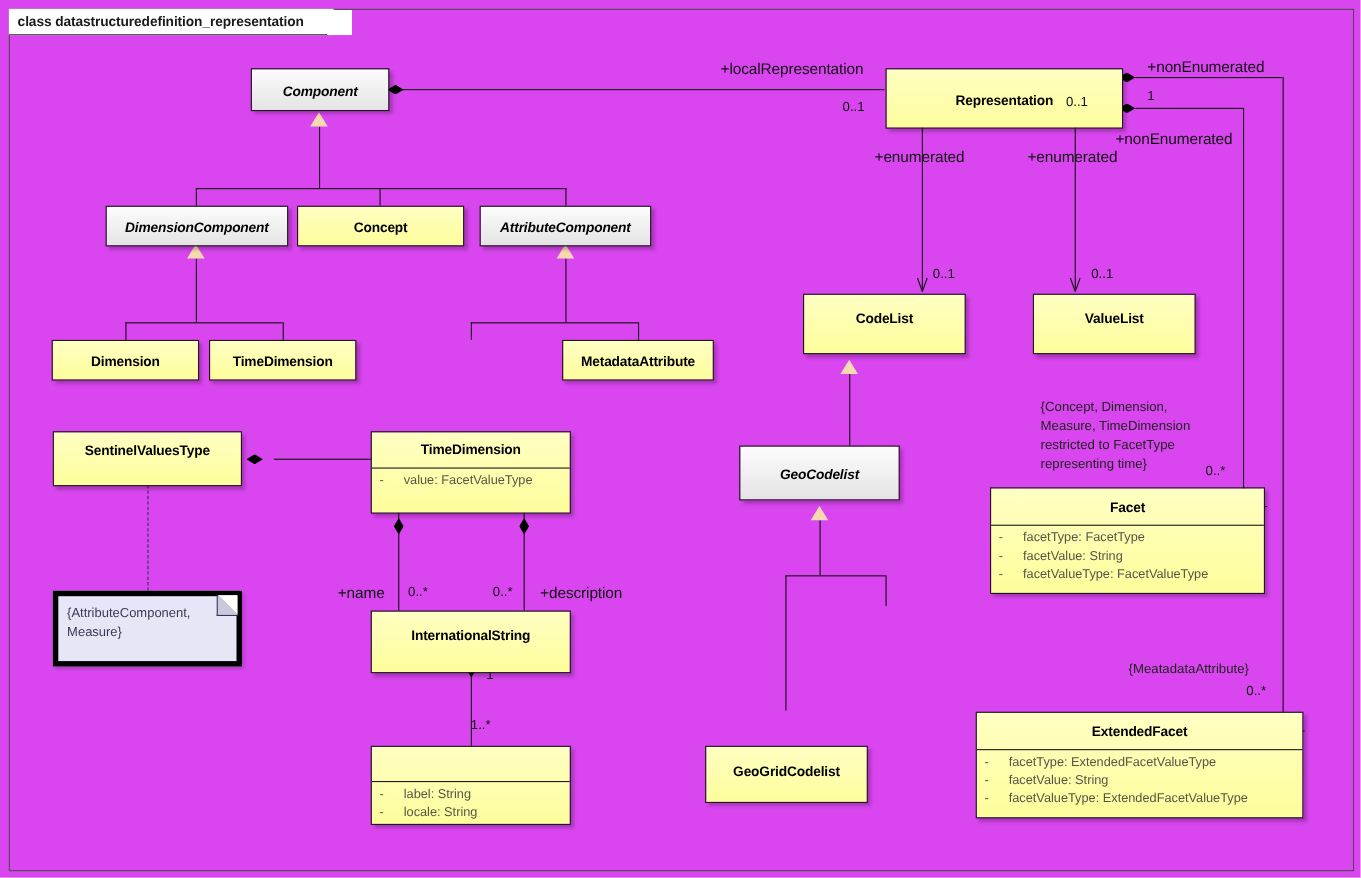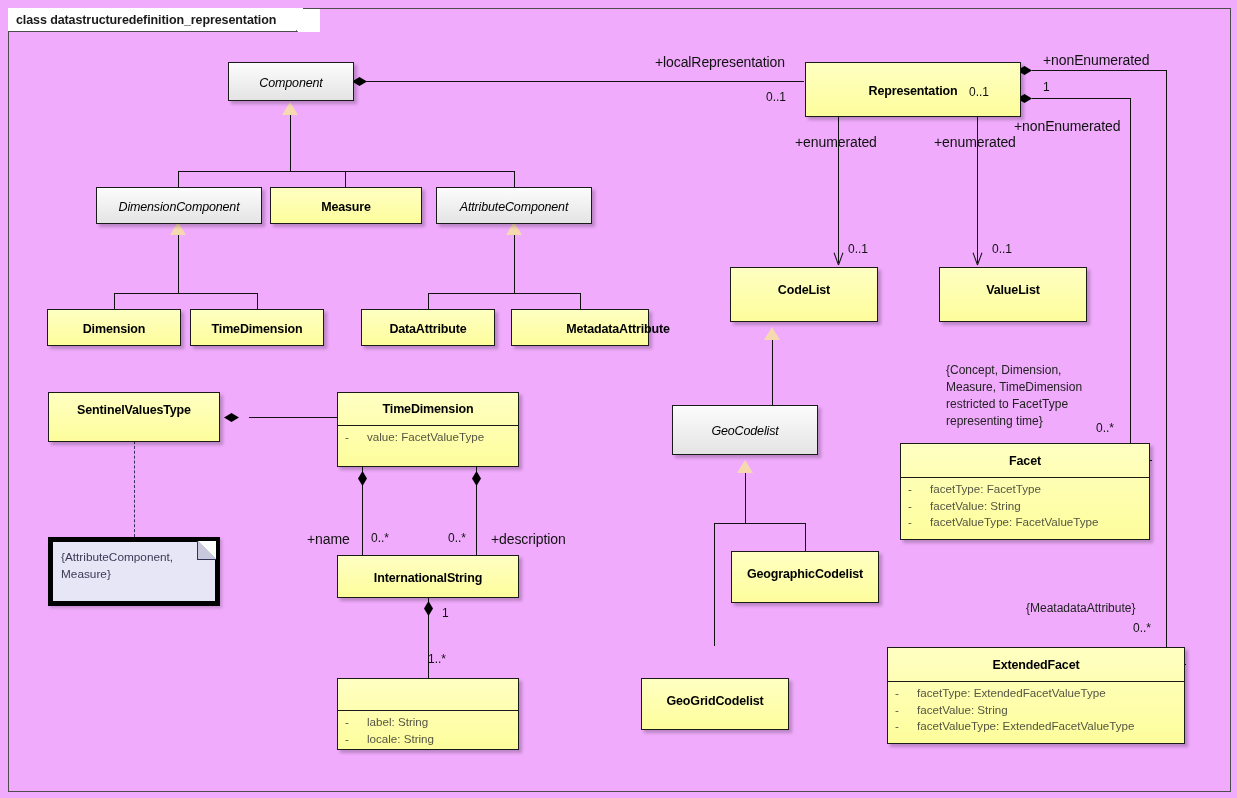--- a/index.html
+++ b/index.html
@@ -1,37 +1,37 @@
 <!DOCTYPE html>
 <html><head>
 <meta charset="utf-8">
 <title>UML Class Diagram</title>
 <style>
   html,body{margin:0;padding:0;background:#ffffff;}
   body{font-family:"Liberation Sans",sans-serif;}
-  #canvas{position:relative;width:1237px;height:798px;background:#f0abfc;overflow:hidden;}
+  #canvas{position:relative;width:1237px;height:798px;background:#d946ef;overflow:hidden;}
 
   
   .frame{position:absolute;border:1px solid #4d4d4d;background:transparent;}
   .frame-tab{position:absolute;border:1px solid #4d4d4d;border-top:none;border-left:none;
              background:#ffffff;height:24px;box-sizing:border-box;}
   .frame-tab-clip{position:absolute;background:#ffffff;}
   .frame-title{position:absolute;font-size:12.5px;font-weight:bold;color:#1a1a1a;
                letter-spacing:-0.1px;white-space:nowrap;}
 
   
   .cls{position:absolute;box-sizing:border-box;border:1px solid #1a1a1a;
        background:linear-gradient(180deg,#ffffc2 0%,#fdfd9c 100%);
        box-shadow:3px 3px 3px rgba(0,0,0,0.22);}
   .cls.abstract{background:linear-gradient(180deg,#fcfcfc 0%,#e4e4e4 100%);}
   .cls .hdr{position:relative;display:flex;align-items:center;justify-content:center;
             width:100%;box-sizing:border-box;}
   .cls .nm{font-size:12.5px;font-weight:bold;color:#000000;letter-spacing:-0.15px;
            text-align:center;white-space:nowrap;}
-  .cls.abstract .nm{font-style:italic;font-weight:normal;}
+  .cls.abstract .nm{font-style:italic;font-weight:bold;}
   .cls .sep{position:absolute;left:0;right:0;border-top:1px solid #1a1a1a;}
   .attrs{position:absolute;left:0;right:0;box-sizing:border-box;padding:4px 0 0 7px;}
   .attr{display:flex;font-size:11.6px;color:#555544;line-height:16.5px;white-space:nowrap;}
   .attr .vis{width:22px;color:#555544;}
 
   
   .note{position:absolute;box-sizing:border-box;border:5px solid #000000;
         background:#e6e6f7;box-shadow:2px 2px 3px rgba(0,0,0,0.18);}
   .note .txt{font-size:11.8px;color:#3a3a55;line-height:17px;padding:7px 8px;white-space:pre-line;}
   .note .fold{position:absolute;right:-1px;top:-1px;width:18px;height:18px;
@@ -176,21 +176,21 @@
   </div>
 
   <div class="cls abstract" style="left:96px;top:187px;width:166px;height:37px;">
     <div class="hdr" style="height:37px;">
       <span class="nm">DimensionComponent</span>
     </div>
   </div>
 
   <div class="cls" style="left:270px;top:187px;width:152px;height:37px;">
     <div class="hdr" style="height:37px;">
-      <span class="nm">Measure</span>
+      <span class="nm">Concept</span>
     </div>
   </div>
 
   <div class="cls abstract" style="left:436px;top:187px;width:156px;height:37px;">
     <div class="hdr" style="height:37px;">
       <span class="nm">AttributeComponent</span>
     </div>
   </div>
 
   <div class="cls" style="left:47px;top:309px;width:134px;height:37px;">
@@ -198,28 +198,23 @@
       <span class="nm">Dimension</span>
     </div>
   </div>
 
   <div class="cls" style="left:190px;top:309px;width:134px;height:37px;">
     <div class="hdr" style="height:37px;">
       <span class="nm">TimeDimension</span>
     </div>
   </div>
 
-  <div class="cls" style="left:361px;top:309px;width:134px;height:37px;">
-    <div class="hdr" style="height:37px;">
-      <span class="nm">DataAttribute</span>
-    </div>
-  </div>
 
   <div class="cls" style="left:511px;top:309px;width:138px;height:37px;">
-    <div class="hdr" style="height:37px;margin-left:38px;">
+    <div class="hdr" style="height:37px;">
       <span class="nm">MetadataAttribute</span>
     </div>
   </div>
 
   <div class="cls" style="left:730px;top:267px;width:148px;height:55px;">
     <div class="hdr" style="height:44px;">
       <span class="nm">CodeList</span>
     </div>
   </div>
 
@@ -228,25 +223,20 @@
       <span class="nm">GeoCodelist</span>
     </div>
   </div>
 
   <div class="cls" style="left:939px;top:267px;width:148px;height:55px;">
     <div class="hdr" style="height:44px;">
       <span class="nm">ValueList</span>
     </div>
   </div>
 
-  <div class="cls" style="left:731px;top:551px;width:148px;height:52px;">
-    <div class="hdr" style="height:44px;">
-      <span class="nm">GeographicCodelist</span>
-    </div>
-  </div>
 
   <div class="cls" style="left:641px;top:646px;width:148px;height:52px;margin-top:32px;">
     <div class="hdr" style="height:44px;">
       <span class="nm">GeoGridCodelist</span>
     </div>
   </div>
 
   <div class="cls" style="left:48px;top:392px;width:172px;height:50px;">
     <div class="hdr" style="height:34px;">
       <span class="nm">SentinelValuesType</span>
@@ -259,21 +249,21 @@
     </div>
     <div class="sep" style="top:32px;"></div>
     <div class="attrs" style="top:32px;">
       <div class="attr">
         <span class="vis">-</span>
         <span>value: FacetValueType</span>
       </div>
     </div>
   </div>
 
-  <div class="cls" style="left:337px;top:555px;width:182px;height:43px;">
+  <div class="cls" style="left:337px;top:555px;width:182px;height:57px;">
     <div class="hdr" style="height:43px;">
       <span class="nm">InternationalString</span>
     </div>
   </div>
 
   <div class="cls" style="left:337px;top:678px;width:182px;height:72px;">
     <div class="sep" style="top:31px;"></div>
     <div class="attrs" style="top:31px;">
       <div class="attr">
         <span class="vis">-</span>

